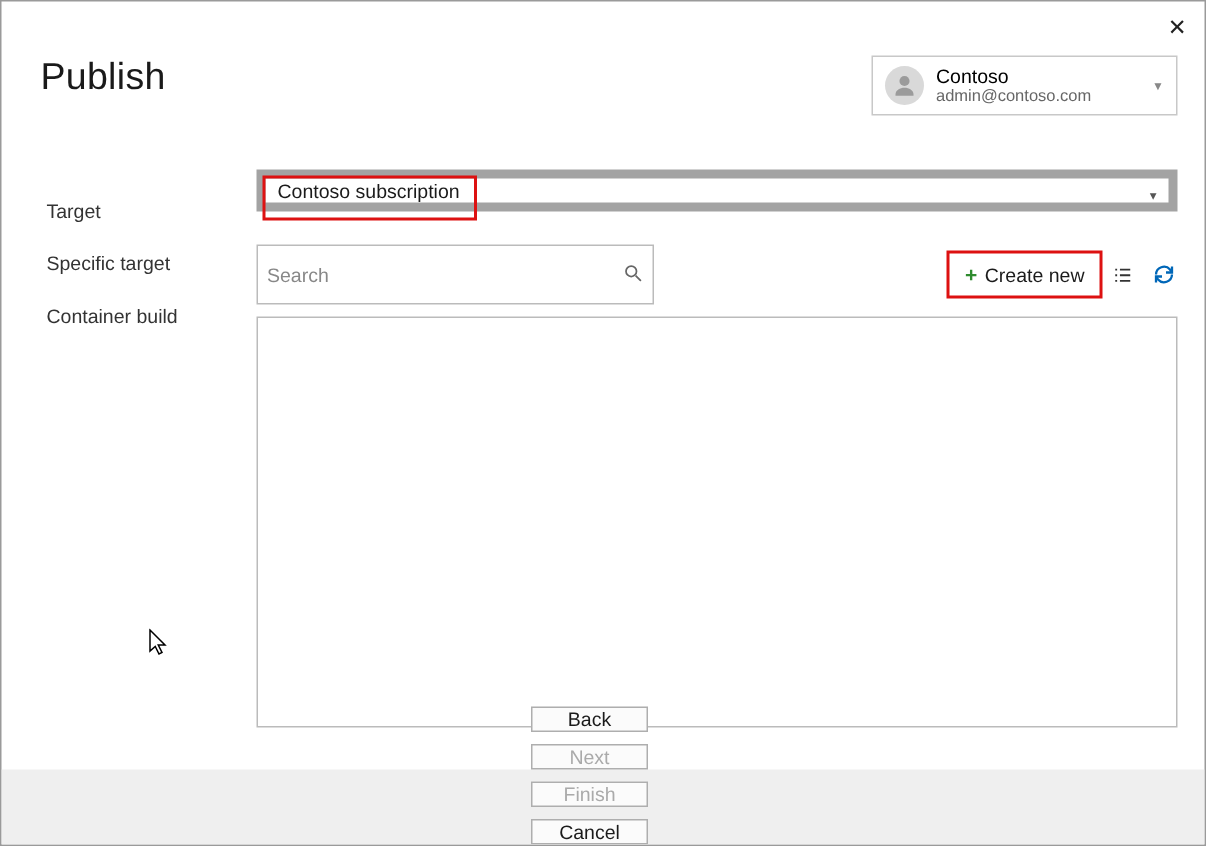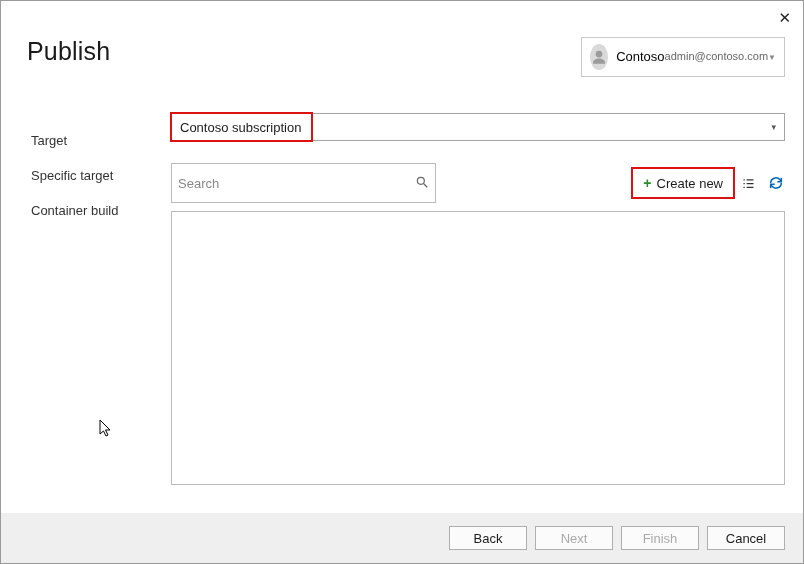--- a/index.html
+++ b/index.html
@@ -8,55 +8,55 @@
 
   .close-x { position: absolute; top: 8px; right: 12px; font-size: 15px; color: #222; cursor: default; }
 
   .header { position: absolute; left: 26px; top: 36px; }
   .header h1 { margin: 0; font-size: 25px; font-weight: 400; color: #1a1a1a; letter-spacing: 0.2px; }
   .header .subtitle { margin-top: 8px; font-size: 13px; color: #444; }
 
   .account-box { position: absolute; right: 18px; top: 36px; width: 204px; height: 40px; border: 1px solid #c8c8c8; display: flex; align-items: center; padding: 0 8px; }
   .avatar { width: 26px; height: 26px; border-radius: 50%; background: #d9d9d9; display: flex; align-items: center; justify-content: center; margin-right: 8px; }
   .avatar svg { width: 18px; height: 18px; }
-  .account-text { display: flex; line-height: 1.1; }
+  .account-text { display: flex; flex-direction: column; line-height: 1.1; }
   .account-name { font-size: 13px; color: #000; }
   .account-email { font-size: 11px; color: #666; }
   .account-caret { margin-left: auto; font-size: 8px; color: #888; }
 
   .sidebar { position: absolute; left: 22px; top: 122px; width: 140px; }
   .sidebar-item { font-size: 13px; color: #333; padding: 10px 8px; position: relative; }
   .sidebar-item.active { background: #e1e3f4; }
   .sidebar-item.active::after {
     content: ""; position: absolute; right: -10px; top: 50%; transform: translateY(-50%);
     width: 0; height: 0; border-top: 14px solid transparent; border-bottom: 14px solid transparent;
     border-left: 10px solid #e1e3f4;
   }
 
   .content { position: absolute; left: 170px; top: 112px; right: 18px; }
 
   .field-label { font-size: 12.5px; color: #333; margin-bottom: 2px; }
-  .subscription-select { width: 100%; height: 28px; border: 1px solid #a3a3a3; display: flex; align-items: center; padding: 0 8px; font-size: 13px; position: relative; }
+  .subscription-select { width: 100%; height: 28px; border: 6px solid #a3a3a3; display: flex; align-items: flex-end; padding: 0 8px; font-size: 13px; position: relative; }
   .red-highlight-sub { position: absolute; left: -2px; top: -2px; width: 143px; height: 30px; border: 2.5px solid #d11; pointer-events: none; }
   .dropdown-caret { margin-left: auto; font-size: 9px; color: #555; }
 
   .toolbar-row { display: flex; align-items: center; margin-top: 22px; gap: 10px; }
   .search-box { flex: 0 0 265px; height: 40px; border: 1px solid #bbb; display: flex; align-items: center; padding: 0 6px; font-size: 13px; color: #888; }
   .search-box .mag { margin-left: auto; color: #666; }
   .spacer { flex: 1; }
   .create-new { display: inline-flex; align-items: center; gap: 5px; font-size: 13px; color: #1b1b1b; padding: 2px 6px; position: relative; }
   .red-highlight-create { position: absolute; left: -6px; top: -6px; right: -6px; bottom: -6px; border: 2.5px solid #d11; pointer-events: none; }
   .plus-icon { color: #2e8b2e; font-size: 14px; font-weight: bold; }
   .tree-icon { color: #333; }
   .refresh-icon { color: #0067b8; }
   .tool-icon { width: 18px; height: 18px; display: inline-flex; align-items: center; justify-content: center; }
 
   .results-box { margin-top: 8px; width: 100%; height: 274px; border: 1px solid #bbb; background: #fff; }
 
-  .footer { position: absolute; left: 0; right: 0; bottom: 0; height: 50px; background: #efefef; display: flex; align-items: center; justify-content: flex-end; padding-right: 18px; gap: 8px; }
+  .footer { position: absolute; left: 0; right: 0; bottom: 0; height: 50px; background: #efefef; display: flex; align-items: center; justify-content: flex-end; padding-right: 18px; gap: 8px; flex-direction: column; }
   .btn { width: 78px; height: 24px; border: 1px solid #aeaeae; background: #fbfbfb; font-size: 13px; display: inline-flex; align-items: center; justify-content: center; }
   .btn.disabled { color: #aaa; }
 
   .cursor { position: absolute; left: 98px; top: 418px; pointer-events: none; }
 </style>
 </head>
 <body>
 
 <div class="close-x">✕</div>
 

